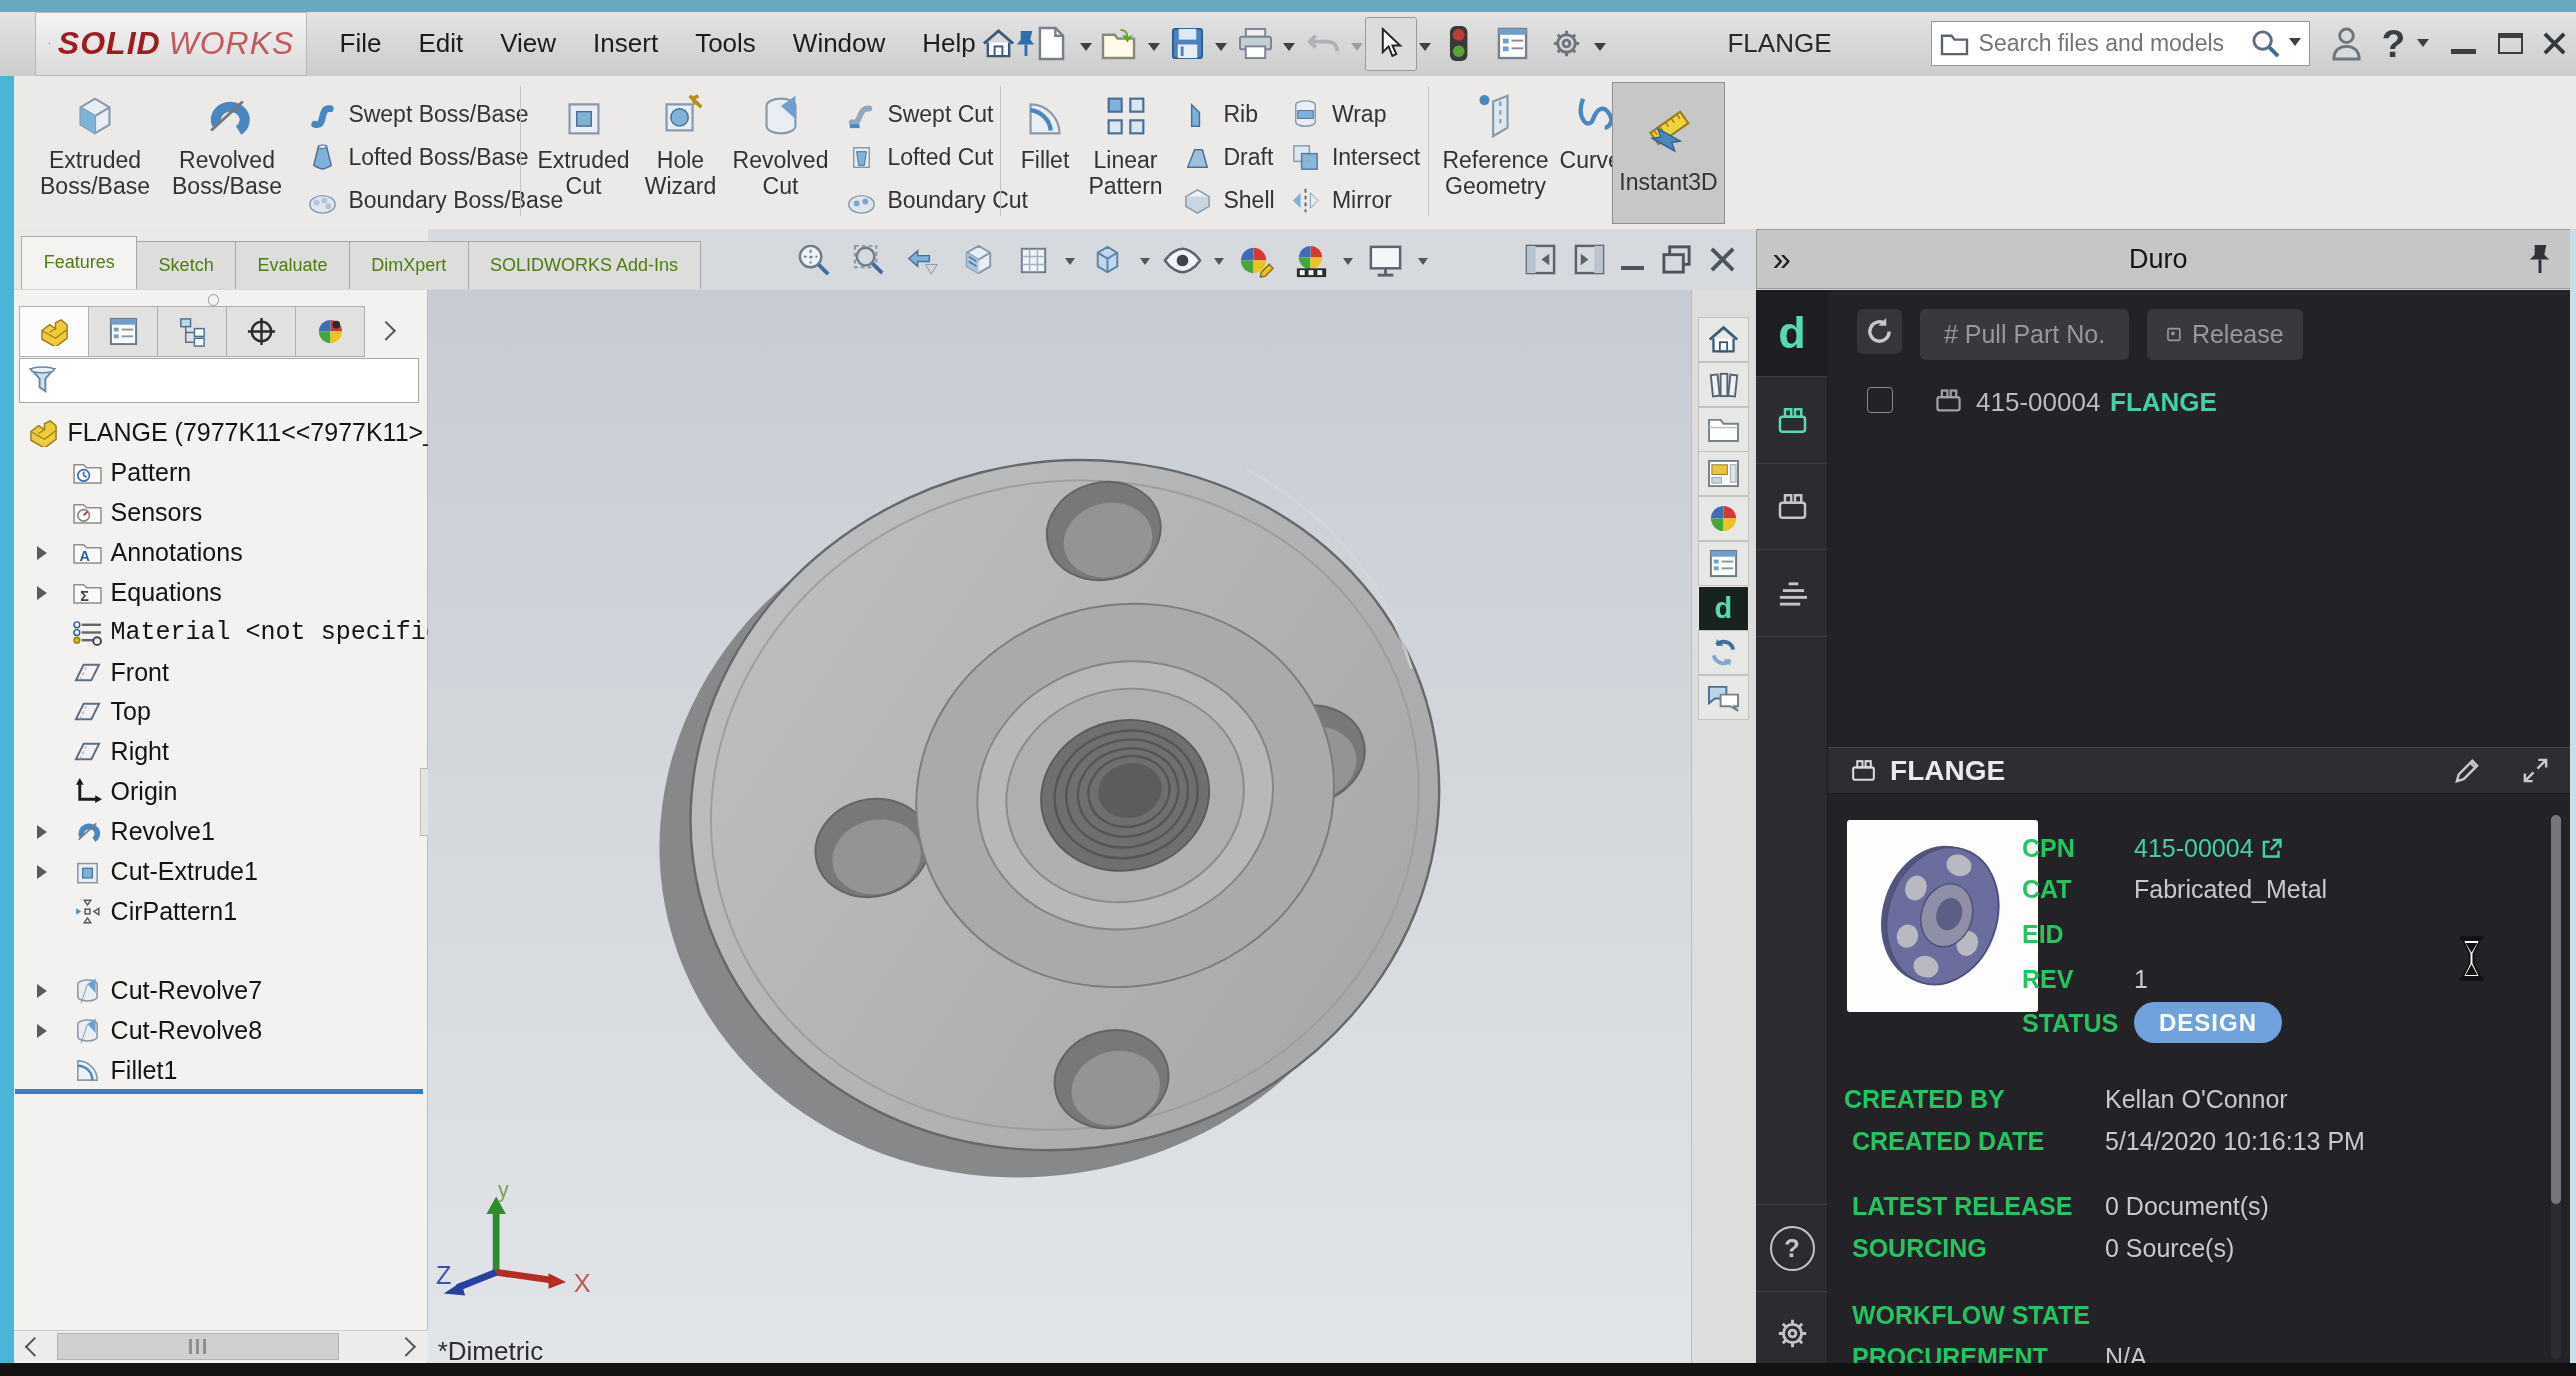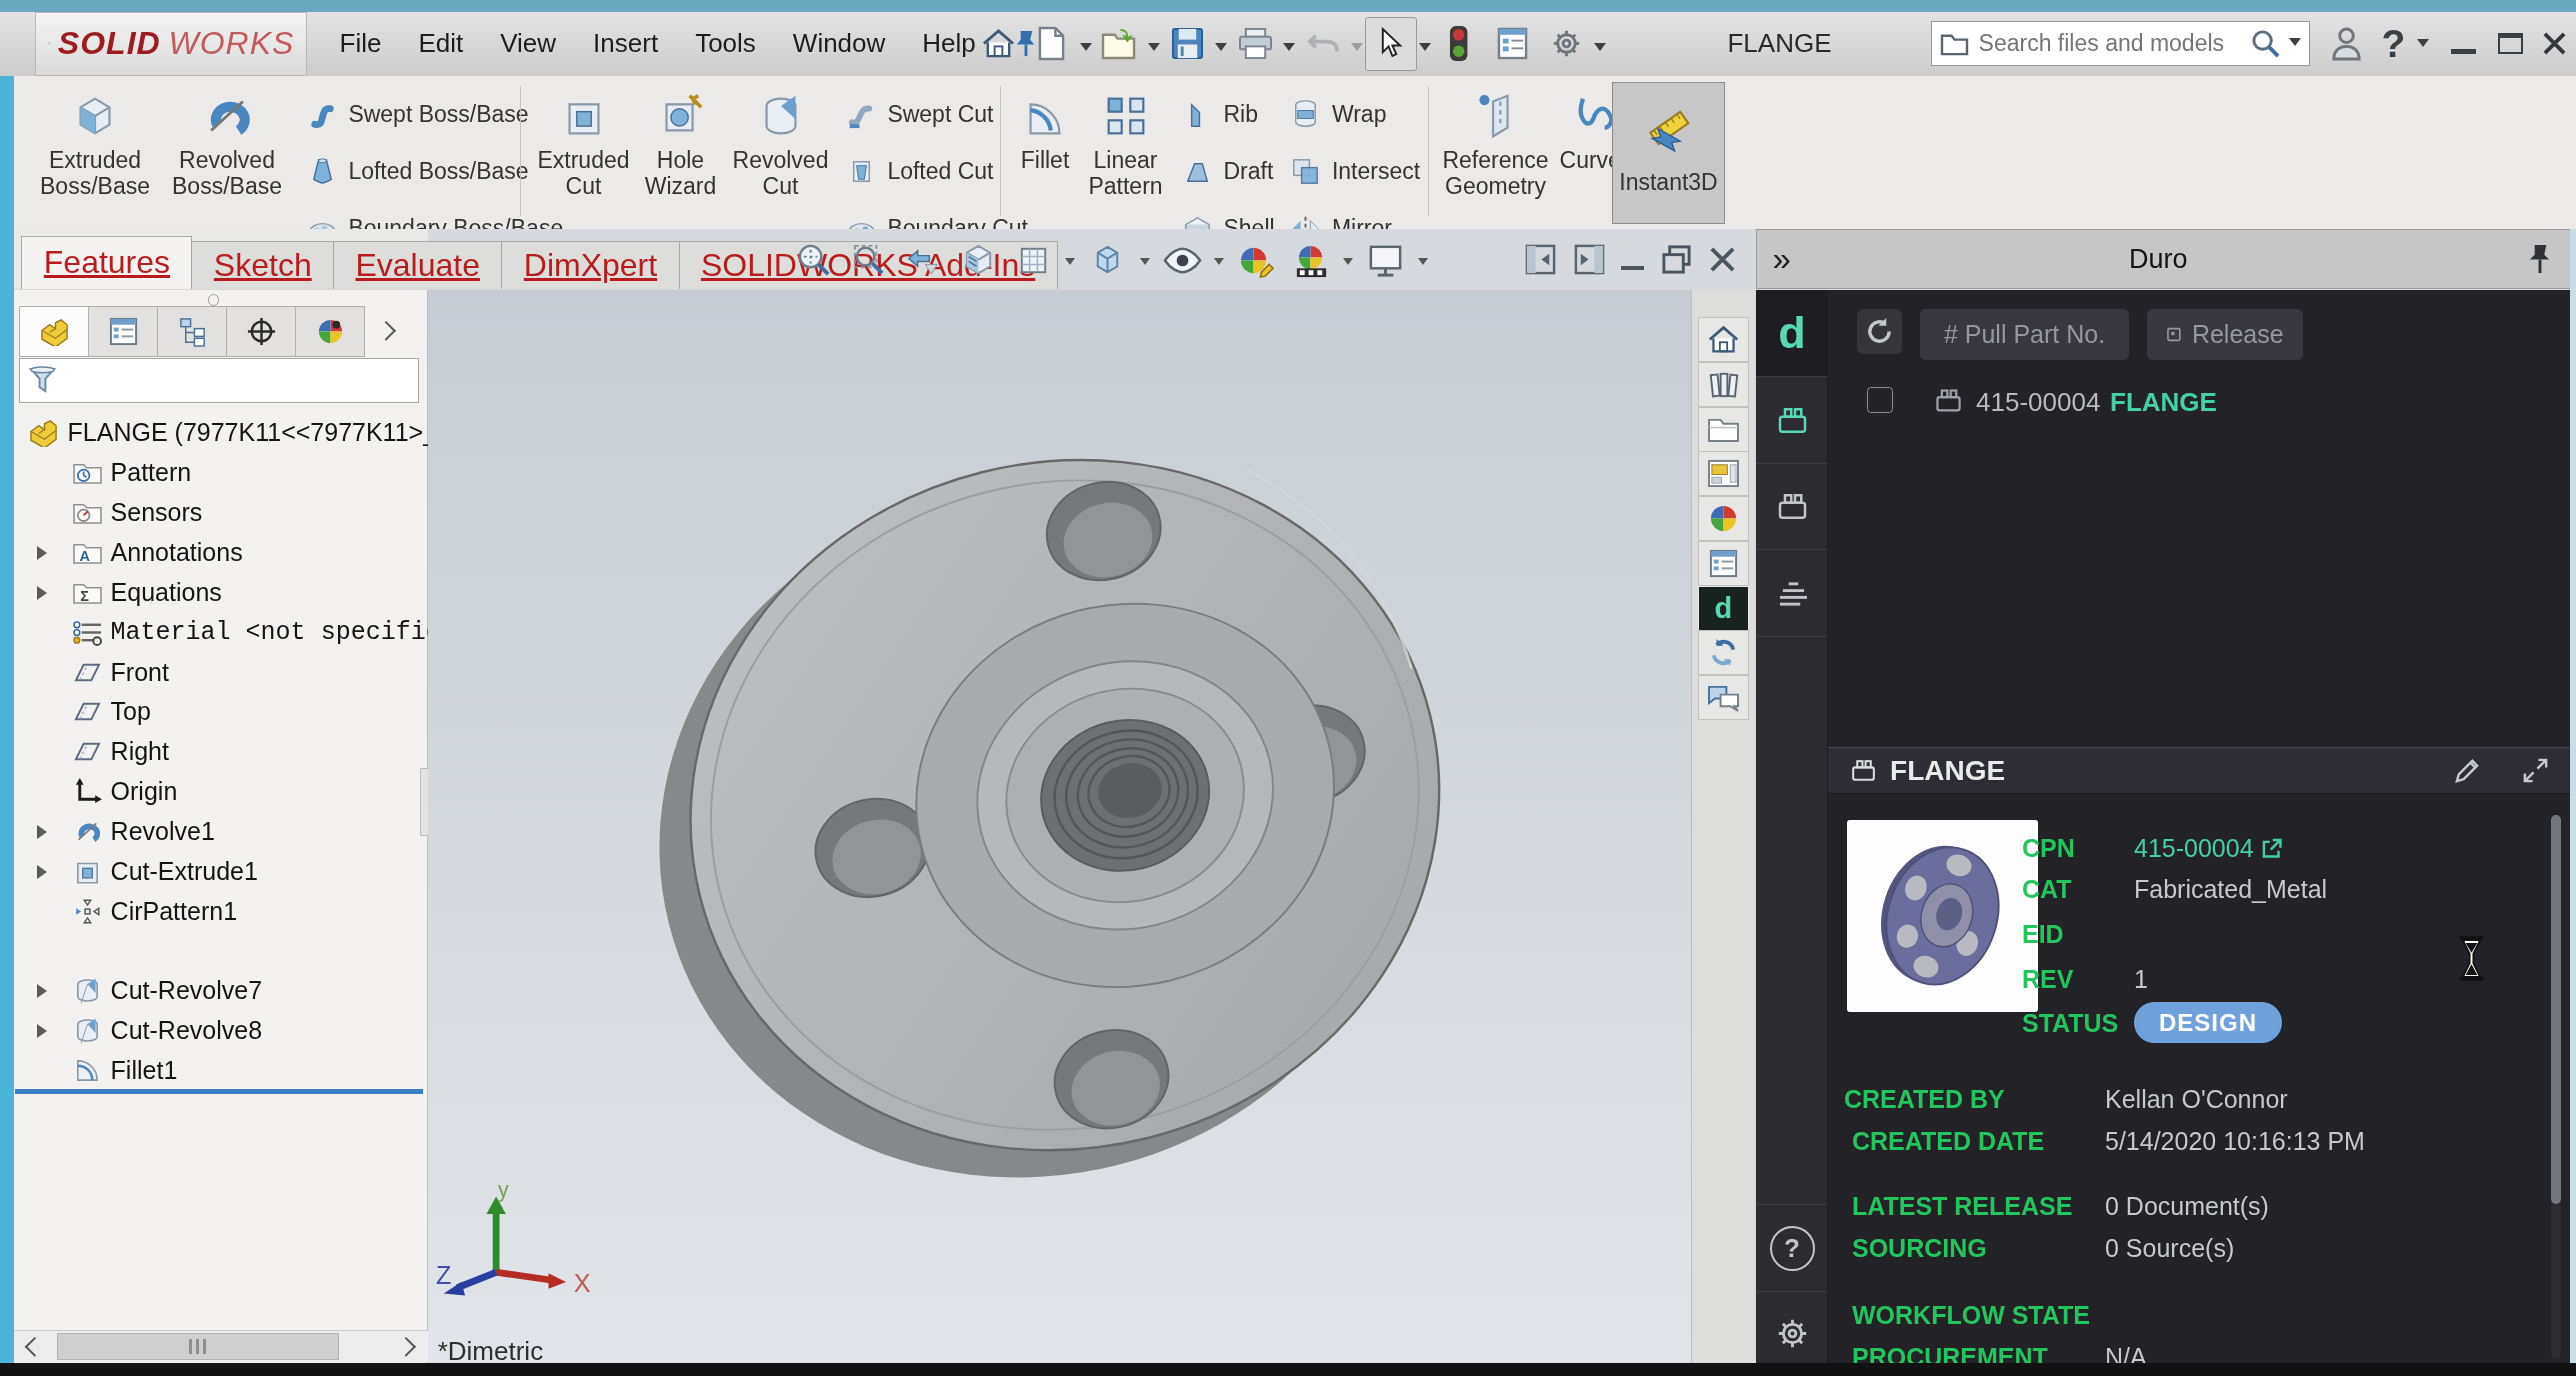--- a/index.html
+++ b/index.html
@@ -24,31 +24,31 @@
   .searchbox{left:1931px;top:9.7px;width:379px;height:45px;background:#fff;border:1px solid #969696;display:flex;align-items:center;padding:0 7.8px;box-sizing:border-box;gap:7.8px;}
   .searchbox input{flex:1;border:none;outline:none;font-size:23px;color:#666;font-family:inherit;background:transparent;min-width:0;}
   .winbtn{top:0;height:64px;width:51px;display:flex;align-items:center;justify-content:center;}
 
   
   .ribbon{left:0;top:76px;width:2576px;height:154px;background:#ebeae9;border-bottom:1px solid #c6c6c6;}
   .rgroup{position:absolute;top:5.8px;display:flex;align-items:flex-start;}
   .rsep{position:absolute;top:9.7px;width:1px;height:130px;background:#c4c4c4;}
   .rbig{display:flex;flex-direction:column;align-items:center;justify-content:flex-start;padding-top:7.8px;}
   .rbig .lbl{font-size:23px;line-height:26px;color:#333;text-align:center;margin-top:5.8px;}
-  .rsmcol{display:flex;flex-direction:column;gap:19px;padding-top:13.6px;}
+  .rsmcol{display:flex;flex-direction:column;gap:5px;padding-top:13.6px;}
   .rsm{display:flex;align-items:center;gap:8.7px;height:38px;font-size:23px;color:#333;white-space:nowrap;}
   .rcaret{position:absolute;top:191px;width:0;height:0;border:6.8px solid transparent;border-top:8.7px solid #4a4a4a;}
   .instant{left:1612px;top:5.8px;width:113px;height:142px;background:#c7c7c7;border:1px solid #8e8e8e;box-sizing:border-box;display:flex;flex-direction:column;align-items:center;justify-content:center;gap:7.8px;}
   .instant .lbl{font-size:23px;color:#333;}
 
   
   .band{left:0;top:229px;width:2576px;height:60px;background:#d6d9de;}
   .band-left{left:0;top:0;width:428px;height:60px;background:#e9e9e8;}
   .tabs{position:absolute;left:21.4px;top:5.8px;display:flex;align-items:flex-end;height:54px;}
-  .tab{height:47px;display:flex;align-items:center;padding:0 21.4px;font-size:32px;color:#b91c1c;background:#dddddc;border:1px solid #a8a8a8;border-bottom:none;margin-right:-1px;text-decoration:underline;}
+  .tab{height:47px;display:flex;align-items:center;padding:0 21.4px;font-size:18px;color:#4d7c0f;background:#dddddc;border:1px solid #a8a8a8;border-bottom:none;margin-right:-1px;}
   .tab.active{background:#f4f3f2;height:52px;font-weight:normal;}
   .hud{position:absolute;left:792px;top:5.8px;display:flex;align-items:center;gap:9.7px;height:51px;}
   .hudbtn{display:flex;align-items:center;justify-content:center;width:45px;height:45px;}
   .hcaret{width:0;height:0;border:5.8px solid transparent;border-top:7.8px solid #555;margin-top:7.8px;}
   .docctl{position:absolute;left:1524px;top:7.8px;display:flex;align-items:center;gap:15.6px;height:45px;}
 
   
   .duro-hd{left:1756px;top:229px;width:815px;height:60px;background:#c6c6c6;border:1px solid #9b9b9b;box-sizing:border-box;display:flex;align-items:center;}
   .duro-hd .chev{font-size:33px;color:#1e1e1e;margin-left:15.6px;}
   .duro-hd .ttl{flex:1;text-align:center;font-size:27px;color:#141414;}

